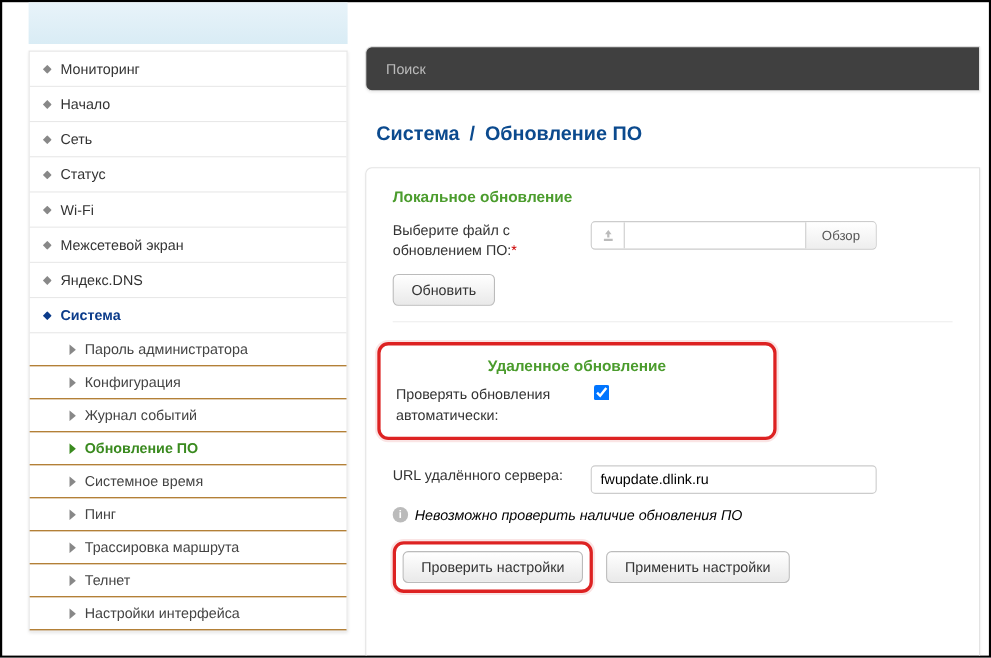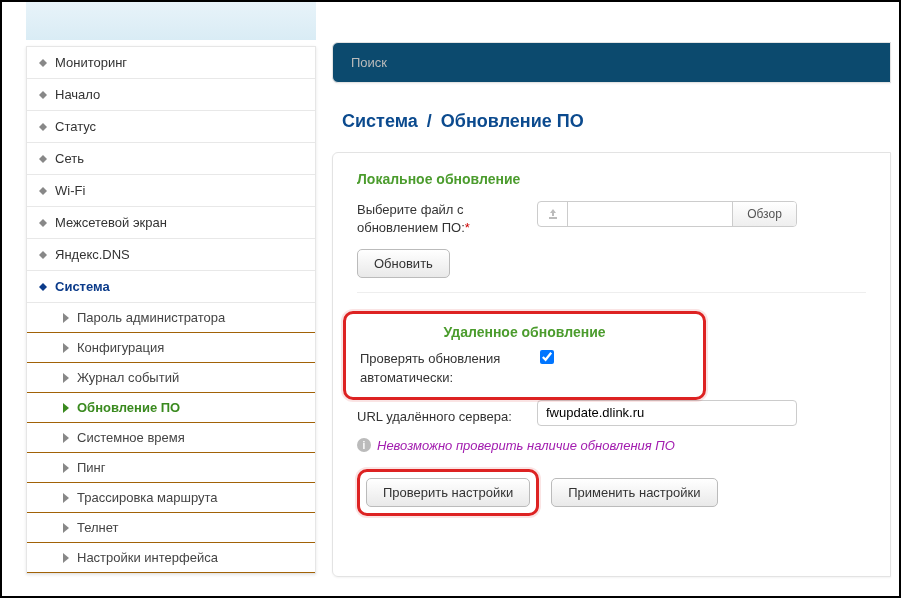--- a/index.html
+++ b/index.html
@@ -11,40 +11,40 @@
     .sidebar { background: #fff; border: 1px solid #e6e6e6; box-shadow: 0 1px 3px rgba(0,0,0,0.1); }
     .nav-item { padding: 8px 12px; border-bottom: 1px solid #e8e8e8; cursor: pointer; display: flex; align-items: center; gap: 8px; }
     .nav-item.active { color: #0b3b8a; font-weight: bold; }
     .sub-item { padding: 7px 12px 7px 36px; border-bottom: 1px solid #a16207; cursor: pointer; display: flex; align-items: center; gap: 8px; color: #444; }
     .sub-item.active { color: #3a8a1f; font-weight: bold; }
     .diamond { width: 8px; height: 8px; display: inline-block; }
     .diamond svg { display: block; }
     .caret { width: 6px; height: 10px; display: inline-block; }
     .caret svg { display: block; }
     .main { flex: 1; padding-right: 8px; }
-    .search-bar { margin-top: 40px; border: 1px solid #e3e3e3; border-radius: 6px 0 0 6px; padding: 12px 18px; color: #bbb; background: #0c4a6e; box-shadow: 0 1px 2px rgba(0,0,0,0.05); }
+    .search-bar { margin-top: 40px; border: 1px solid #e3e3e3; border-radius: 6px 0 0 6px; padding: 12px 18px; color: #bbb; background: #404040; box-shadow: 0 1px 2px rgba(0,0,0,0.05); }
     .breadcrumb { margin: 28px 0 20px 10px; font-size: 18px; font-weight: bold; color: #0b4a8e; }
     .breadcrumb .sep { color: #0b4a8e; margin: 0 4px; }
     .content-box { border: 1px solid #e3e3e3; border-radius: 6px 0 0 6px; box-shadow: 0 1px 2px rgba(0,0,0,0.05); padding: 18px 24px 60px 24px; }
     .section-title { color: #4b9c2d; font-weight: bold; font-size: 14px; margin-bottom: 14px; }
     .form-row { display: flex; align-items: flex-start; margin-bottom: 12px; }
     .form-label { width: 180px; color: #333; line-height: 1.4; }
     .required { color: #c00; }
     .form-control { flex: 1; display: flex; align-items: center; gap: 0; }
     .file-field { display: flex; width: 260px; border: 1px solid #ccc; border-radius: 4px; overflow: hidden; height: 26px; background: #fff; }
     .file-icon-box { width: 30px; display: flex; align-items: center; justify-content: center; border-right: 1px solid #ccc; color: #bbb; }
     .file-text { flex: 1; }
     .browse-btn { width: 64px; border-left: 1px solid #ccc; background: linear-gradient(#fff,#eee); display: flex; align-items: center; justify-content: center; cursor: pointer; font-size: 12px; color: #555; }
     .btn { display: inline-block; padding: 6px 16px; border: 1px solid #bbb; border-radius: 5px; background: linear-gradient(#fff,#e9e9e9); cursor: pointer; font-size: 13px; color: #333; }
     .text-input { width: 260px; height: 26px; border: 1px solid #ccc; border-radius: 4px; padding: 0 8px; font-size: 13px; background: #fff; }
     .checkbox { width: 14px; height: 14px; }
     .highlight { border: 3px solid #d22; border-radius: 10px; padding: 10px 14px; position: relative; margin-left: -14px; margin-right: 160px; box-shadow: 0 0 0 2px rgba(210,30,30,0.12); }
     .highlight-btn { border: 3px solid #d22; border-radius: 10px; padding: 6px; display: inline-block; box-shadow: 0 0 0 2px rgba(210,30,30,0.12); }
     .error-row { display: flex; align-items: center; gap: 6px; margin: 10px 0 16px 0; }
-    .error-text { color: #a21caf; font-style: italic; }
+    .error-text { color: #000000; font-style: italic; }
     .info-icon { width: 14px; height: 14px; border-radius: 50%; background: #bbb; color: #fff; font-size: 10px; display: flex; align-items: center; justify-content: center; font-style: normal; font-weight: bold; }
     .btn-row { display: flex; gap: 12px; align-items: center; }
     .divider { height: 1px; background: #eee; margin: 14px 0 18px 0; }
   </style>
 </head>
 <body>
 
 <div class="wrapper">
   <div class="inner">
     <div class="left">
@@ -65,29 +65,29 @@
               </svg>
             </span>
             <span>Начало</span>
           </div>
         <div class="nav-item">
             <span class="diamond">
               <svg viewBox="0 0 8 8">
                 <polygon points="4,0 8,4 4,8 0,4" fill="#888"></polygon>
               </svg>
             </span>
+            <span>Сеть</span>
+          </div>
+        <div class="nav-item">
+            <span class="diamond">
+              <svg viewBox="0 0 8 8">
+                <polygon points="4,0 8,4 4,8 0,4" fill="#888"></polygon>
+              </svg>
+            </span>
             <span>Статус</span>
-          </div>
-        <div class="nav-item">
-            <span class="diamond">
-              <svg viewBox="0 0 8 8">
-                <polygon points="4,0 8,4 4,8 0,4" fill="#888"></polygon>
-              </svg>
-            </span>
-            <span>Сеть</span>
           </div>
         <div class="nav-item">
             <span class="diamond">
               <svg viewBox="0 0 8 8">
                 <polygon points="4,0 8,4 4,8 0,4" fill="#888"></polygon>
               </svg>
             </span>
             <span>Wi-Fi</span>
           </div>
         <div class="nav-item">
@@ -221,21 +221,21 @@
         <div class="highlight">
           <div class="section-title" style="margin-bottom:10px;text-align:center;">Удаленное обновление</div>
           <div class="form-row" style="margin-bottom:0;">
             <div class="form-label">Проверять обновления автоматически:</div>
             <div class="form-control">
                 <input type="checkbox" class="checkbox" checked="" style="">
               </div>
           </div>
         </div>
 
-        <div class="form-row" style="margin-top:0;align-items:flex-end;">
+        <div class="form-row" style="margin-top:23px;">
           <div class="form-label">URL удалённого сервера:</div>
           <div class="form-control">
               <input type="text" class="text-input" value="fwupdate.dlink.ru" style="">
             </div>
         </div>
 
         <div class="error-row">
           <span class="info-icon">i</span>
           <span class="error-text">Невозможно проверить наличие обновления ПО</span>
         </div>

